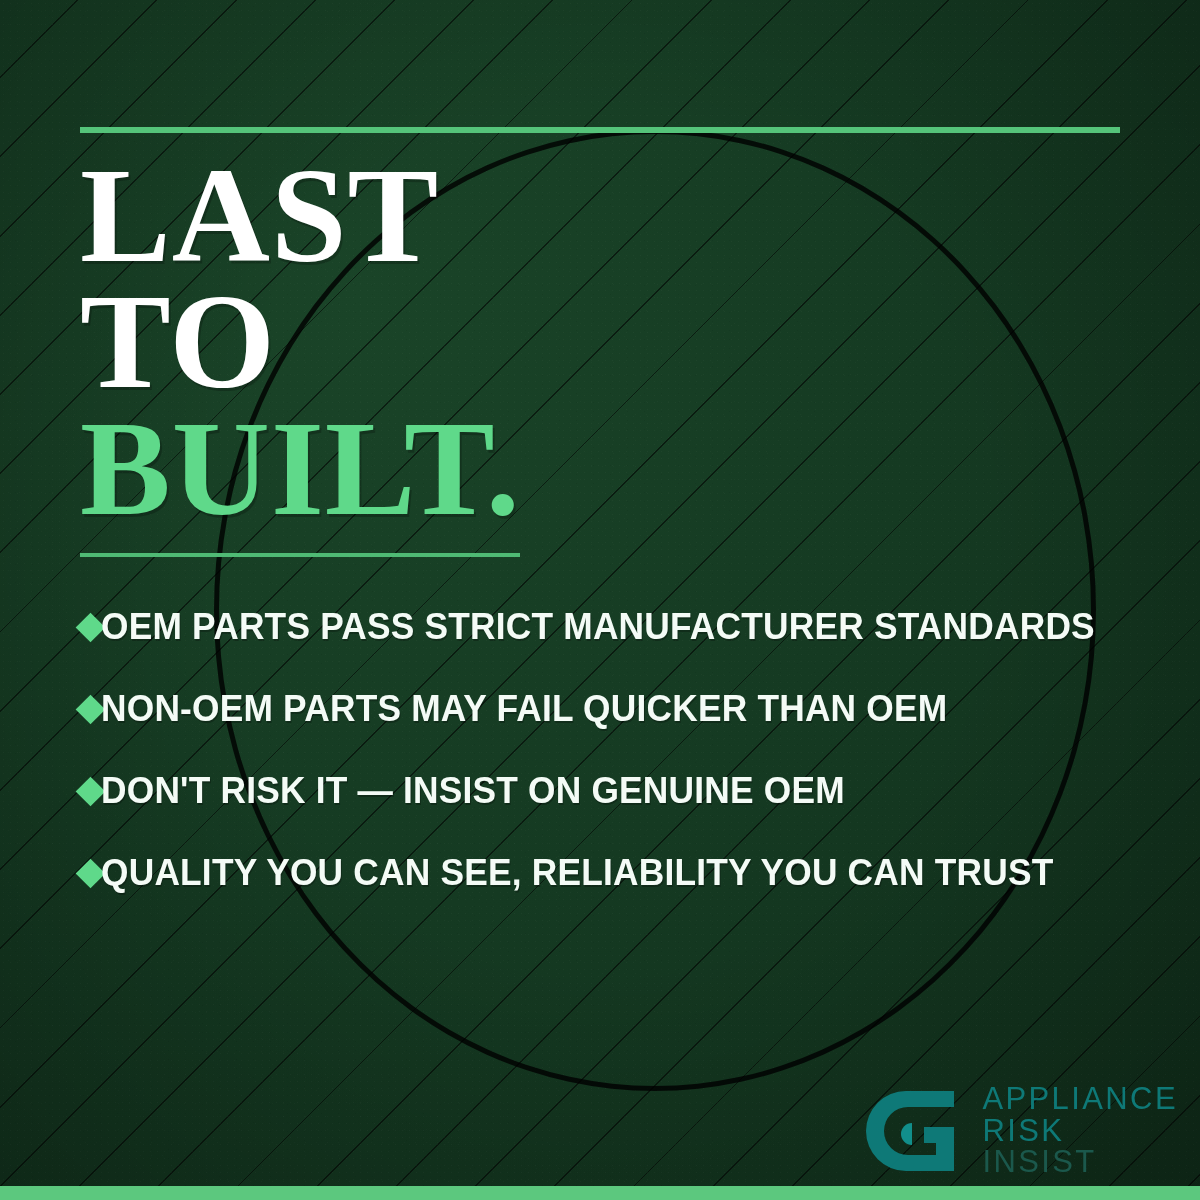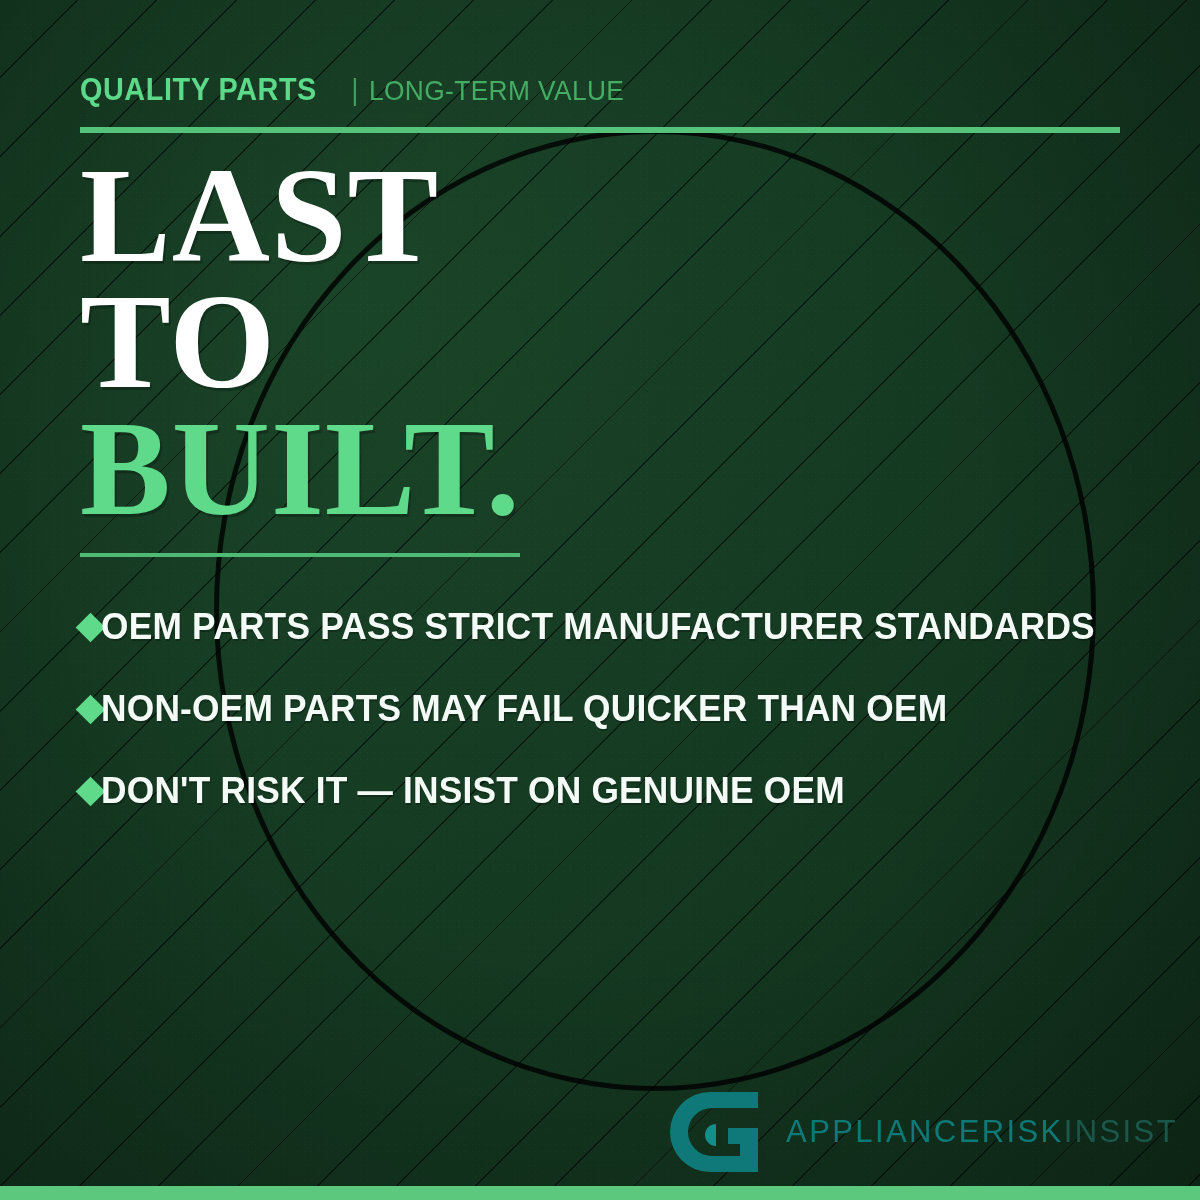--- a/index.html
+++ b/index.html
@@ -183,21 +183,21 @@
     right: 22px;
     bottom: 22px;
     display: flex;
     align-items: center;
     gap: 12px;
     opacity: .97;
   }
   .logo-mark { flex: 0 0 auto; display: block; }
   .logo-words {
     display: flex;
-    flex-direction: row;
+    flex-direction: column;
     justify-content: flex-end;
     line-height: 1.02;
   }
   .logo-words span {
     font-family: "Liberation Sans", sans-serif;
     font-weight: 400;
     font-size: 31px;
     letter-spacing: 2.4px;
     color: #0E7C7B;
   }
@@ -218,25 +218,20 @@
 
 <div id="poster">
 
   <div class="stripes"></div>
   <div class="noise"></div>
   <div class="ring"></div>
   <div class="vignette"></div>
 
   <div class="content">
 
-    <div class="kicker">
-      <span class="kicker-main">QUALITY PARTS</span>
-      <span class="kicker-sep">|</span>
-      <span class="kicker-sub">LONG-TERM VALUE</span>
-    </div>
 
     <div class="header-rule"></div>
 
     <div class="headline">
       <span class="l">LAST</span>
       <span class="l">TO</span>
       <span class="l accent">BUILT.</span>
     </div>
 
     <div class="sub-rule"></div>
@@ -251,20 +246,24 @@
       <div class="bullet">
         <span class="diamond"></span>
         <span class="bullet-text">NON-OEM PARTS MAY FAIL QUICKER THAN OEM</span>
       </div>
 
       <div class="bullet">
         <span class="diamond"></span>
         <span class="bullet-text">DON'T RISK IT — INSIST ON GENUINE OEM</span>
       </div>
 
+      <div class="bullet">
+        <span class="diamond"></span>
+        <span class="bullet-text">QUALITY YOU CAN SEE, RELIABILITY YOU CAN TRUST</span>
+      </div>
 
     </div>
 
     <div class="logo">
       <svg class="logo-mark" width="104" height="92" viewBox="0 0 104 92">
         <path d="M88 6 H40 A34 34 0 0 0 40 86 H88 V42 H58 V58 H70 V70 H42
                  A22 22 0 0 1 42 22 H88 Z" fill="#0E7C7B"></path>
         <path d="M46 38 A11 11 0 0 0 46 60 Z" fill="#12938F"></path>
       </svg>
       <div class="logo-words">

